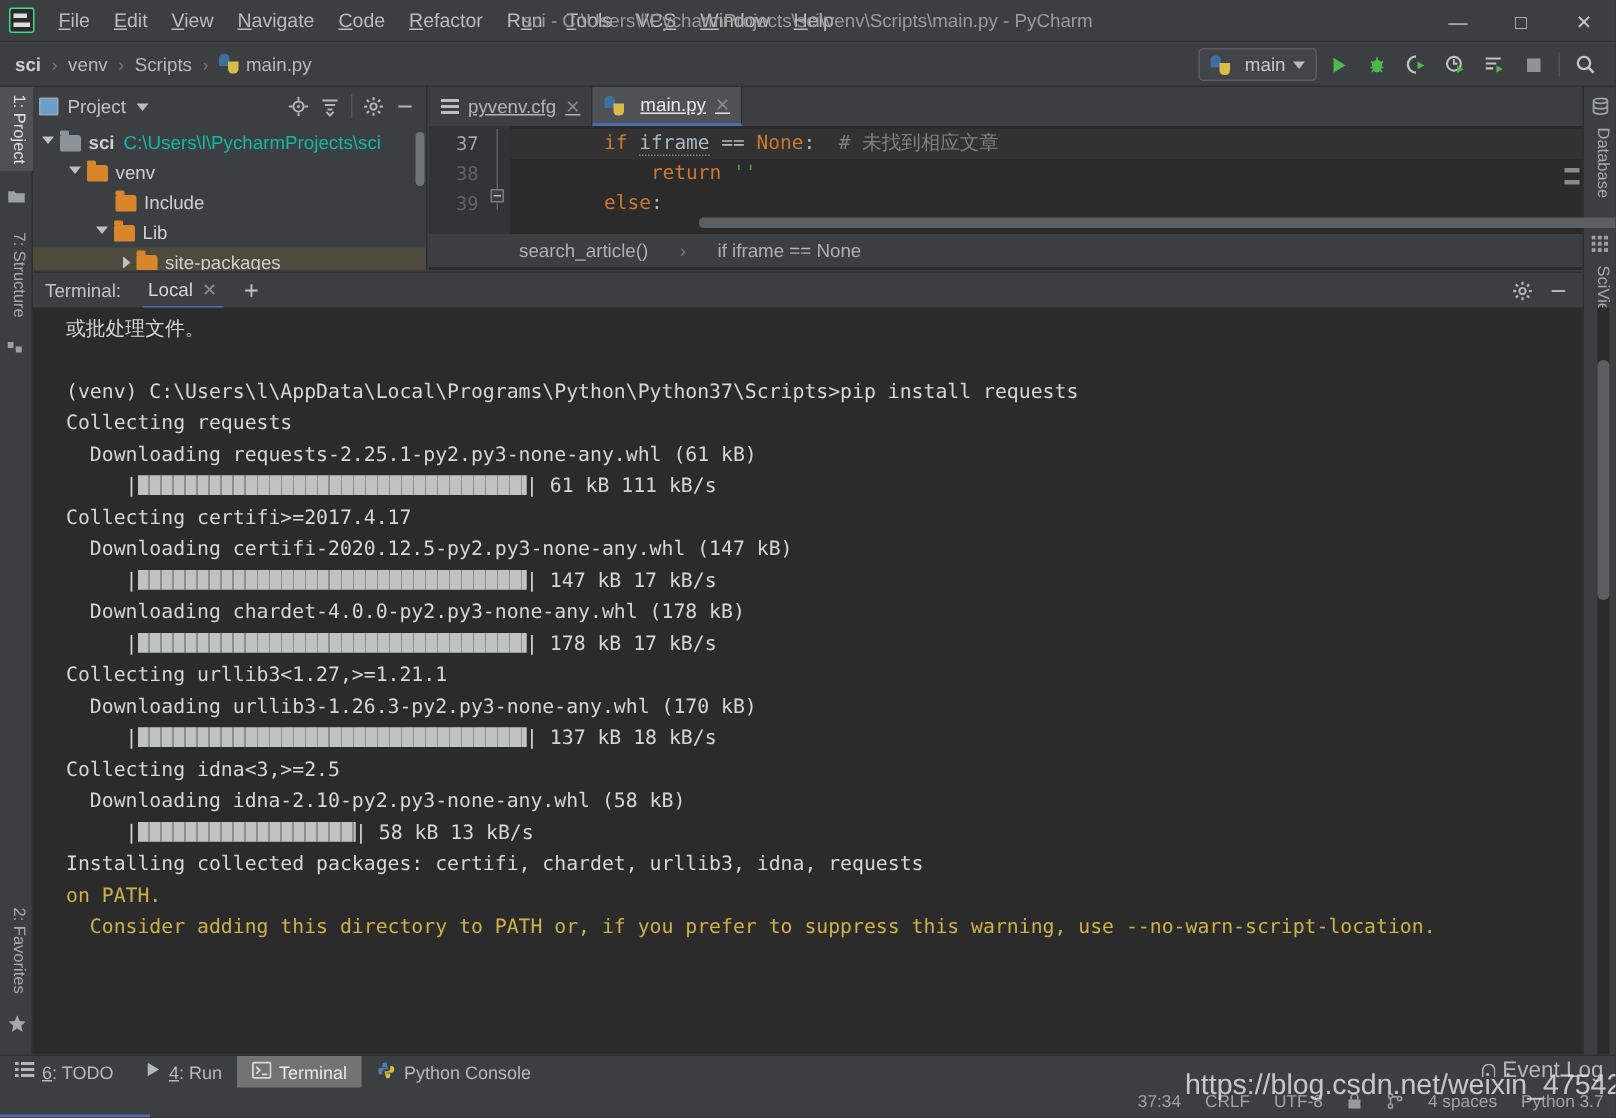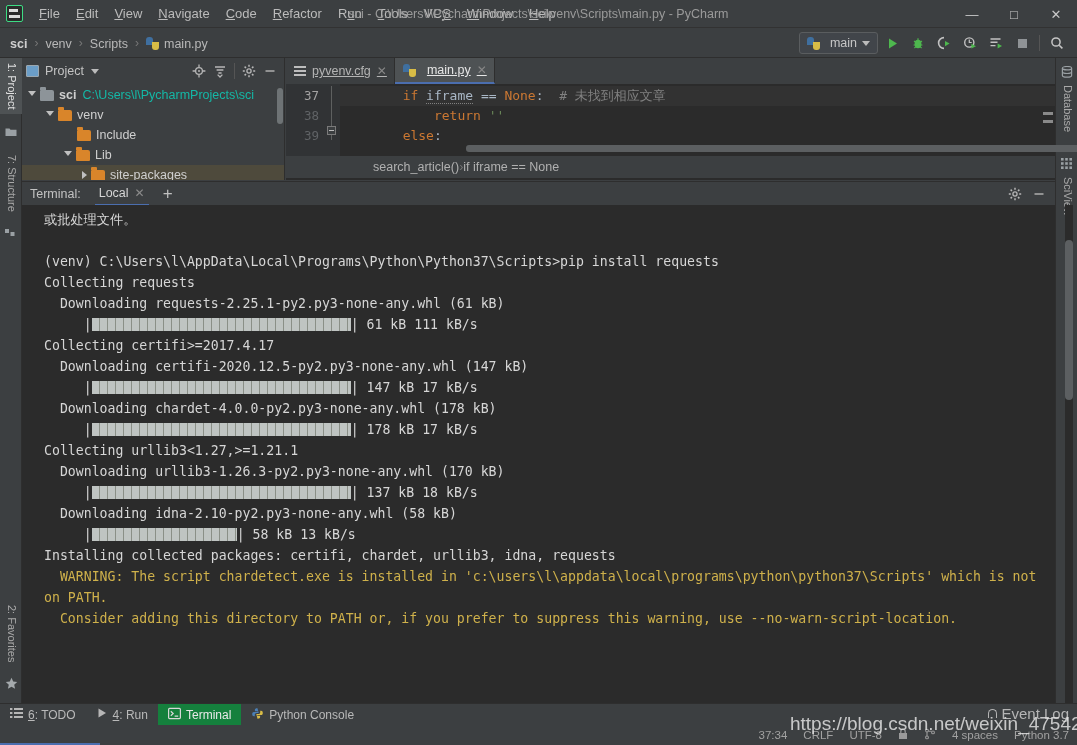--- a/index.html
+++ b/index.html
@@ -200,21 +200,21 @@
   .op { color: #a9b7c6; }
   .ed-scroll-h {
     position: absolute; left: 180px; bottom: 6px; width: 705px; height: 7px;
     background: #5c5f61; border-radius: 3px;
   }
   .ed-marks { position: absolute; right: 2px; top: 28px; width: 10px; height: 40px; }
   .ed-mark { width: 10px; height: 3px; background: #8a8a8a; margin-bottom: 5px; }
   .breadcrumb2 {
     position: absolute; left: 286px; top: 156px; width: 769px; height: 22px;
     background: #3c3f41; display: flex; align-items: center;
-    padding-left: 87px; font-size: 12.5px; color: #b0b0b0; gap: 0;
+    padding-left: 60px; font-size: 12.5px; color: #b0b0b0; gap: 21px;
   }
   .breadcrumb2 .sep { color: #777; }
 
   
   .term-head {
     position: absolute; left: 22px; top: 181px; width: 1033px; height: 24px;
     background: #3c3f41; display: flex; align-items: center;
     border-top: 1px solid #2e2e2e;
   }
   .term-label { color: #c2c2c2; font-size: 12.5px; padding-left: 8px; }
@@ -252,21 +252,21 @@
   
   .bottom-bar {
     position: absolute; left: 0; top: 703px; width: 1077px; height: 22px;
     background: #3c3f41; display: flex; align-items: center;
     border-top: 1px solid #2e2e2e;
   }
   .btab {
     display: flex; align-items: center; gap: 5px; height: 22px;
     padding: 0 10px; color: #b9b9b9; font-size: 12px;
   }
-  .btab.active { background: #15803d; color: #e8e8e8; }
+  .btab.active { background: #737373; color: #e8e8e8; }
   .btab .ul { text-decoration: underline; }
   .statusbar {
     position: absolute; left: 0; top: 725px; width: 1077px; height: 20px;
     background: #3c3f41; display: flex; align-items: center;
     color: #a2a2a2; font-size: 11.5px;
   }
   .sb-item { padding: 0 8px; white-space: nowrap; }
   .evt-log {
     position: absolute; right: 8px; top: 705px;
     color: #b5b5b5; font-size: 15px; display: flex; align-items: center; gap: 4px;
@@ -568,24 +568,24 @@
       <div class="tline">  Downloading requests-2.25.1-py2.py3-none-any.whl (61 kB)</div>
       <div class="tline"><span>     </span><span class="pipe">|</span><span class="pbar" style="width: 259px;"></span><span class="pipe">|</span><span> 61 kB 111 kB/s</span></div>
       <div class="tline">Collecting certifi&gt;=2017.4.17</div>
       <div class="tline">  Downloading certifi-2020.12.5-py2.py3-none-any.whl (147 kB)</div>
       <div class="tline"><span>     </span><span class="pipe">|</span><span class="pbar" style="width: 259px;"></span><span class="pipe">|</span><span> 147 kB 17 kB/s</span></div>
       <div class="tline">  Downloading chardet-4.0.0-py2.py3-none-any.whl (178 kB)</div>
       <div class="tline"><span>     </span><span class="pipe">|</span><span class="pbar" style="width: 259px;"></span><span class="pipe">|</span><span> 178 kB 17 kB/s</span></div>
       <div class="tline">Collecting urllib3&lt;1.27,&gt;=1.21.1</div>
       <div class="tline">  Downloading urllib3-1.26.3-py2.py3-none-any.whl (170 kB)</div>
       <div class="tline"><span>     </span><span class="pipe">|</span><span class="pbar" style="width: 259px;"></span><span class="pipe">|</span><span> 137 kB 18 kB/s</span></div>
+      <div class="tline">Collecting idna&lt;3,&gt;=2.5</div>
       <div class="tline">  Downloading idna-2.10-py2.py3-none-any.whl (58 kB)</div>
       <div class="tline"><span>     </span><span class="pipe">|</span><span class="pbar" style="width: 145px;"></span><span class="pipe">|</span><span> 58 kB 13 kB/s</span></div>
       <div class="tline">Installing collected packages: certifi, chardet, urllib3, idna, requests</div>
-      <div class="tline warn">  WARNING: The script chardetect.exe is installed in 'c:\users\l\appdata\local\programs\python\python37\Scripts' which is not</div>
       <div class="tline warn">on PATH.</div>
       <div class="tline warn">  Consider adding this directory to PATH or, if you prefer to suppress this warning, use --no-warn-script-location.</div>
     </div>
   <div class="term-sb-track"></div>
   <div class="term-sb"></div>
 
   <div class="bottom-bar" id="bottom-tabs">
       <div class="btab">
         <span><svg width="13" height="13" viewBox="0 0 13 13">
             <g fill="#b6b6b6">

